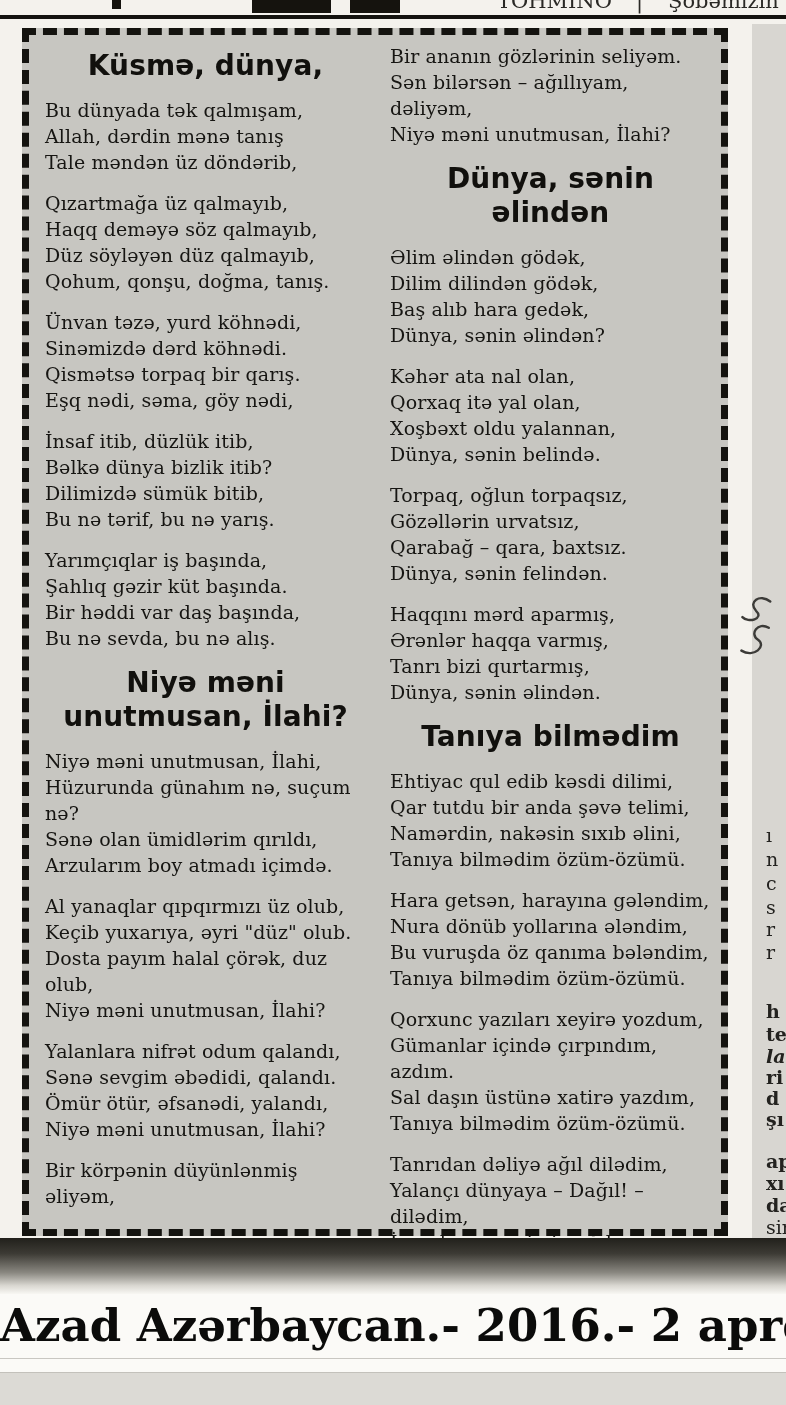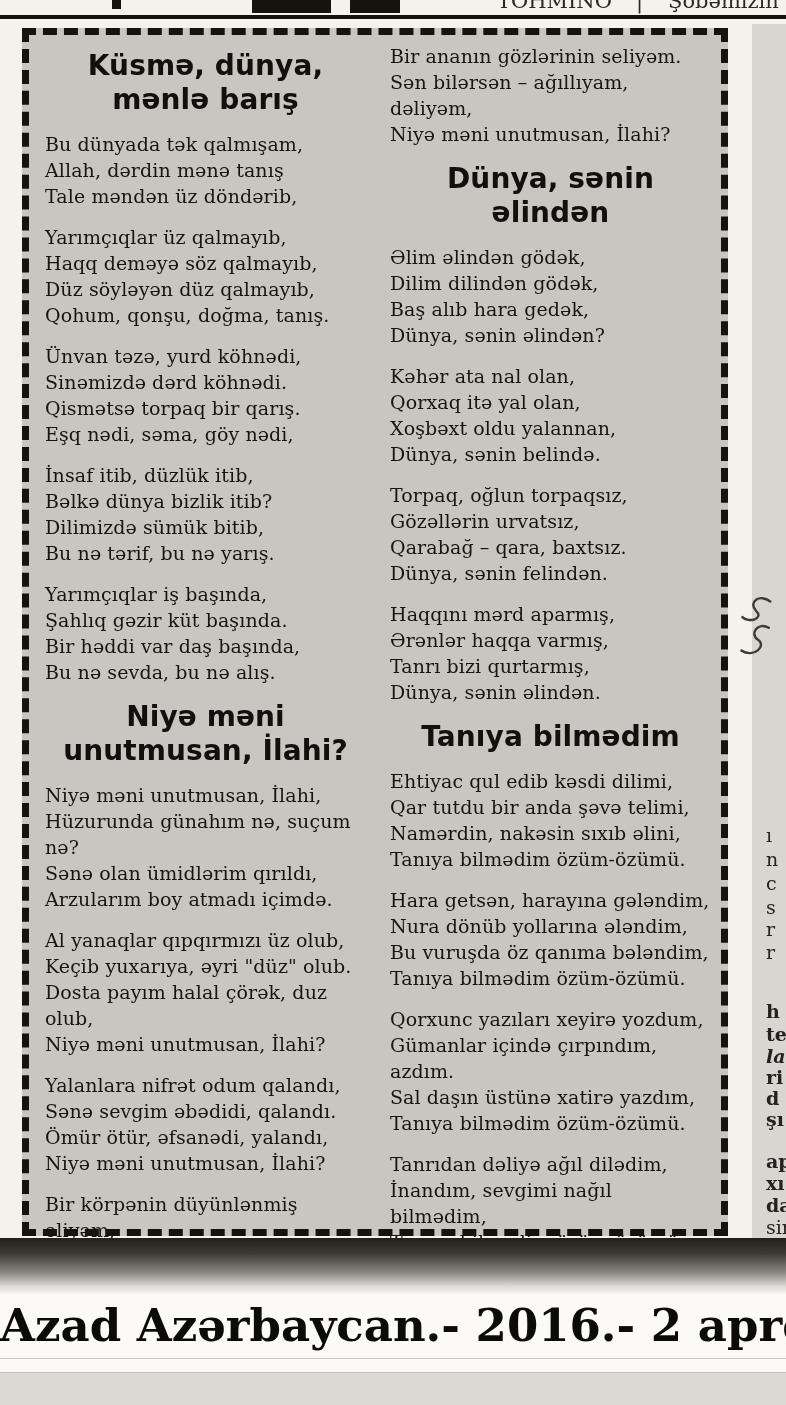--- a/index.html
+++ b/index.html
@@ -111,29 +111,28 @@
   <svg class="scribble" width="44" height="76" viewBox="0 0 44 76">
     <path d="M31,7 C19,1 9,12 19,19 C29,25 14,33 7,28" stroke="#3c3b38" fill="none" stroke-width="2.4" stroke-linecap="round"></path>
     <path d="M35,33 C23,29 17,43 27,47 C37,51 27,66 13,61" stroke="#3c3b38" fill="none" stroke-width="2.4" stroke-linecap="round"></path>
   </svg>
 
   <div class="clipbox">
     <div class="cols">
       <div class="col">
           <div class="b-title">
             <div class="line">Küsmə, dünya,</div>
-            <div class="line">mənlə barış</div>
           </div>
           <div class="b-stanza">
             <div class="line">Bu dünyada tək qalmışam,</div>
             <div class="line">Allah, dərdin mənə tanış</div>
             <div class="line">Tale məndən üz döndərib,</div>
           </div>
           <div class="b-stanza">
-            <div class="line">Yarımçıqlar üz qalmayıb,</div>
+            <div class="line">Qızartmağa üz qalmayıb,</div>
             <div class="line">Haqq deməyə söz qalmayıb,</div>
             <div class="line">Düz söyləyən düz qalmayıb,</div>
             <div class="line">Qohum, qonşu, doğma, tanış.</div>
           </div>
           <div class="b-stanza">
             <div class="line">Ünvan təzə, yurd köhnədi,</div>
             <div class="line">Sinəmizdə dərd köhnədi.</div>
             <div class="line">Qismətsə torpaq bir qarış.</div>
             <div class="line">Eşq nədi, səma, göy nədi,</div>
           </div>
@@ -224,20 +223,21 @@
             <div class="line">Tanıya bilmədim özüm-özümü.</div>
           </div>
           <div class="b-stanza">
             <div class="line">Qorxunc yazıları xeyirə yozdum,</div>
             <div class="line">Gümanlar içində çırpındım, azdım.</div>
             <div class="line">Sal daşın üstünə xatirə yazdım,</div>
             <div class="line">Tanıya bilmədim özüm-özümü.</div>
           </div>
           <div class="b-stanza">
             <div class="line">Tanrıdan dəliyə ağıl dilədim,</div>
+            <div class="line">Yalançı dünyaya – Dağıl! – dilədim,</div>
             <div class="line">İnandım, sevgimi nağıl bilmədim,</div>
             <div class="line">Tanıya bilmədim özüm-özümü.</div>
           </div>
           <div class="b-author">
             <div class="line">Şamil BAXIŞOĞLU</div>
           </div>
         </div>
     </div>
   </div>
 

